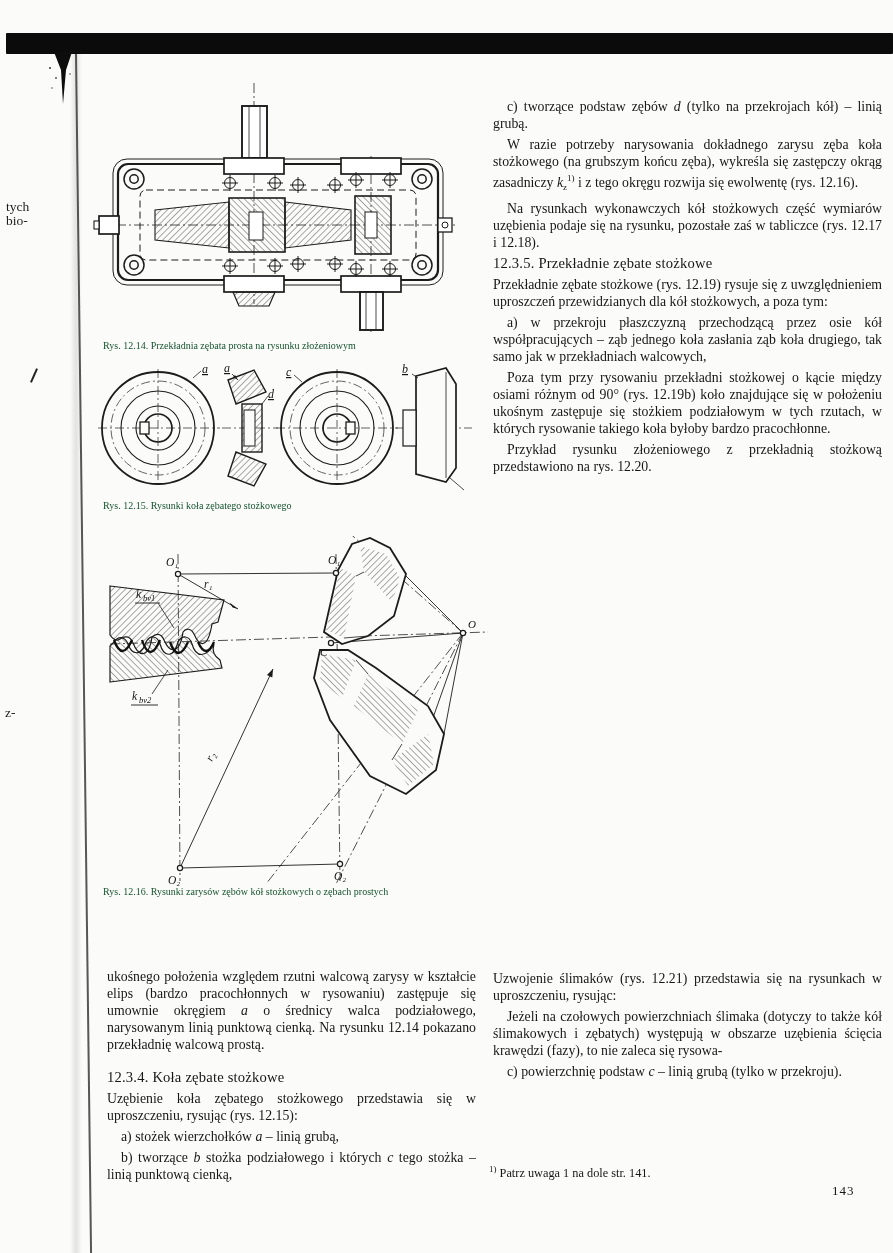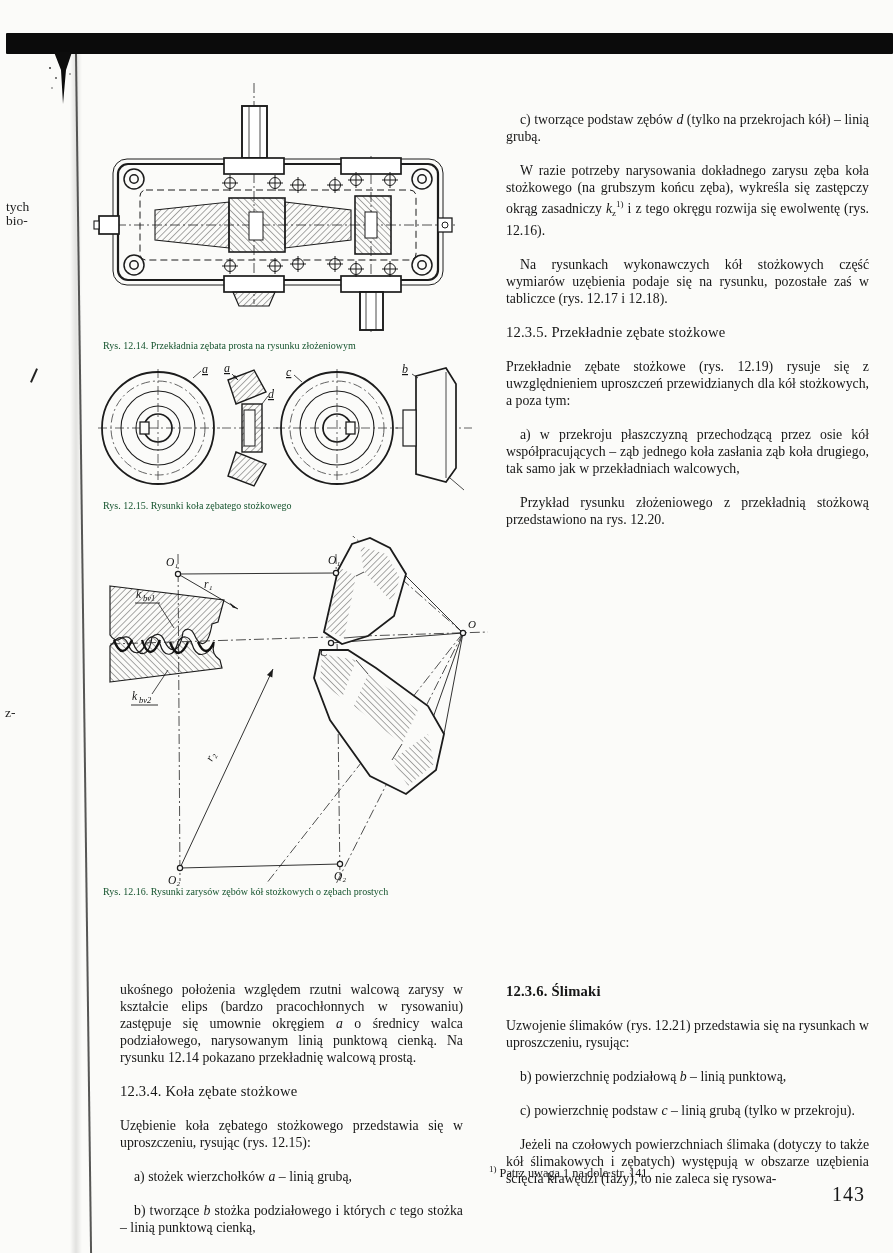--- a/index.html
+++ b/index.html
@@ -13,30 +13,30 @@
   
   .topband{left:6px;top:33px;width:887px;height:21px;background:#0b0b0b;border-radius:1px;}
   .spine{left:75px;top:54px;width:2.4px;height:1199px;background:#3a3a38;
          transform:rotate(-0.72deg);transform-origin:top left;opacity:.85;}
   .spine-soft{left:70px;top:54px;width:12px;height:1199px;
          background:linear-gradient(to right, rgba(0,0,0,0) , rgba(0,0,0,0.10), rgba(0,0,0,0) );}
   .marginnote{font-family:"Liberation Serif","DejaVu Serif",serif;font-size:13.5px;line-height:14px;color:#1d1d1d;}
   .penmark{width:2px;height:15px;background:#222;transform:rotate(24deg);}
   
   .col{font-size:13.8px;line-height:17px;text-align:justify;}
-  .col p{margin:17px;}
+  .col p{margin:4px;}
   .ind{text-indent:14px;}
   .hd{font-weight:normal;font-size:14.6px;margin:14px 0 10px 0;letter-spacing:.2px;}
   .hd2{font-weight:bold;font-size:14.6px;margin:0 0 9px 0;letter-spacing:.2px;}
   .cap{font-size:10px;line-height:16.5px;text-align:justify;color:#14532d;}
   .it{font-style:italic;}
   sub.sm{font-size:9px;}
   sup.sm{font-size:9px;}
   .footnote{font-size:12.3px;line-height:15px;}
-  .pagenum{font-size:20px;letter-spacing:1px;}
+  .pagenum{font-size:13px;letter-spacing:1px;}
   svg text{font-family:"Liberation Serif","DejaVu Serif",serif;fill:#141414;}
 </style>
 </head>
 <body>
 
 <svg width="0" height="0" style="position:absolute">
   <defs>
     <pattern id="hA" width="4.5" height="4.5" patternUnits="userSpaceOnUse" patternTransform="rotate(45)">
       <line x1="0" y1="0" x2="0" y2="4.5" stroke="#2b2b2b" stroke-width="0.8"></line>
     </pattern>
@@ -314,37 +314,36 @@
   <span>Rys. 12.16. Rysunki zarysów zębów kół stożkowych o zębach prostych</span>
 </div>
 
 <div class="abs col" style="left:489px;top:94px;width:397px">
   <p class="ind"><span>c) tworzące podstaw zębów </span><span class="it">d</span><span> (tylko na przekrojach kół) – linią grubą.</span></p>
   <p class="ind"><span>W razie potrzeby narysowania dokładnego zarysu zęba koła stożkowego (na grubszym końcu zęba), wykreśla się zastępczy okrąg zasadniczy </span><span class="it">k</span><sub class="sm">z</sub><sup class="sm">1)</sup><span> i z tego okręgu rozwija się ewolwentę (rys. 12.16).</span></p>
   <p class="ind">Na rysunkach wykonawczych kół stożkowych część wymiarów uzębienia podaje się na rysunku, pozostałe zaś w tabliczce (rys. 12.17 i 12.18).</p>
   <p class="hd">12.3.5. Przekładnie zębate stożkowe</p>
   <p>Przekładnie zębate stożkowe (rys. 12.19) rysuje się z uwzględnieniem uproszczeń przewidzianych dla kół stożkowych, a poza tym:</p>
   <p class="ind">a) w przekroju płaszczyzną przechodzącą przez osie kół współpracujących – ząb jednego koła zasłania ząb koła drugiego, tak samo jak w przekładniach walcowych,</p>
+  <p class="ind">Poza tym przy rysowaniu przekładni stożkowej o kącie między osiami różnym od 90° (rys. 12.19b) koło znajdujące się w położeniu ukośnym zastępuje się stożkiem podziałowym w tych rzutach, w których rysowanie takiego koła byłoby bardzo pracochłonne.</p>
   <p class="ind">Przykład rysunku złożeniowego z przekładnią stożkową przedstawiono na rys. 12.20.</p>
 </div>
 
 <div class="abs col" style="left:103px;top:964px;width:377px">
   <p><span>ukośnego położenia względem rzutni walcową zarysy w kształcie elips (bardzo pracochłonnych w rysowaniu) zastępuje się umownie okręgiem </span><span class="it">a</span><span> o średnicy walca podziałowego, narysowanym linią punktową cienką. Na rysunku 12.14 pokazano przekładnię walcową prostą.</span></p>
   <p class="hd" style="margin-top:16px">12.3.4. Koła zębate stożkowe</p>
   <p>Uzębienie koła zębatego stożkowego przedstawia się w uproszczeniu, rysując (rys. 12.15):</p>
   <p class="ind"><span>a) stożek wierzchołków </span><span class="it">a</span><span> – linią grubą,</span></p>
   <p class="ind"><span>b) tworzące </span><span class="it">b</span><span> stożka podziałowego i których </span><span class="it">c</span><span> tego stożka – linią punktową cienką,</span></p>
 </div>
 
 <div class="abs col" style="left:489px;top:966px;width:397px">
-  <p class="hd2">12.3.6. Ślimaki</p>
   <p>Uzwojenie ślimaków (rys. 12.21) przedstawia się na rysunkach w uproszczeniu, rysując:</p>
-  <p class="ind"><span>b) powierzchnię podziałową </span><span class="it">b</span><span> – linią punktową,</span></p>
+  <p class="ind">Jeżeli na czołowych powierzchniach ślimaka (dotyczy to także kół ślimakowych i zębatych) występują w obszarze uzębienia ścięcia krawędzi (fazy), to nie zaleca się rysowa-</p>
   <p class="ind"><span>c) powierzchnię podstaw </span><span class="it">c</span><span> – linią grubą (tylko w przekroju).</span></p>
-  <p class="ind">Jeżeli na czołowych powierzchniach ślimaka (dotyczy to także kół ślimakowych i zębatych) występują w obszarze uzębienia ścięcia krawędzi (fazy), to nie zaleca się rysowa-</p>
 </div>
 
 <div class="abs footnote" style="left:489px;top:1162px;width:397px">
   <sup class="sm">1)</sup><span> Patrz uwaga 1 na dole str. 141.</span>
 </div>
 
 <div class="abs pagenum" style="left:832px;top:1183px">
   <span>143</span>
 </div>
 

